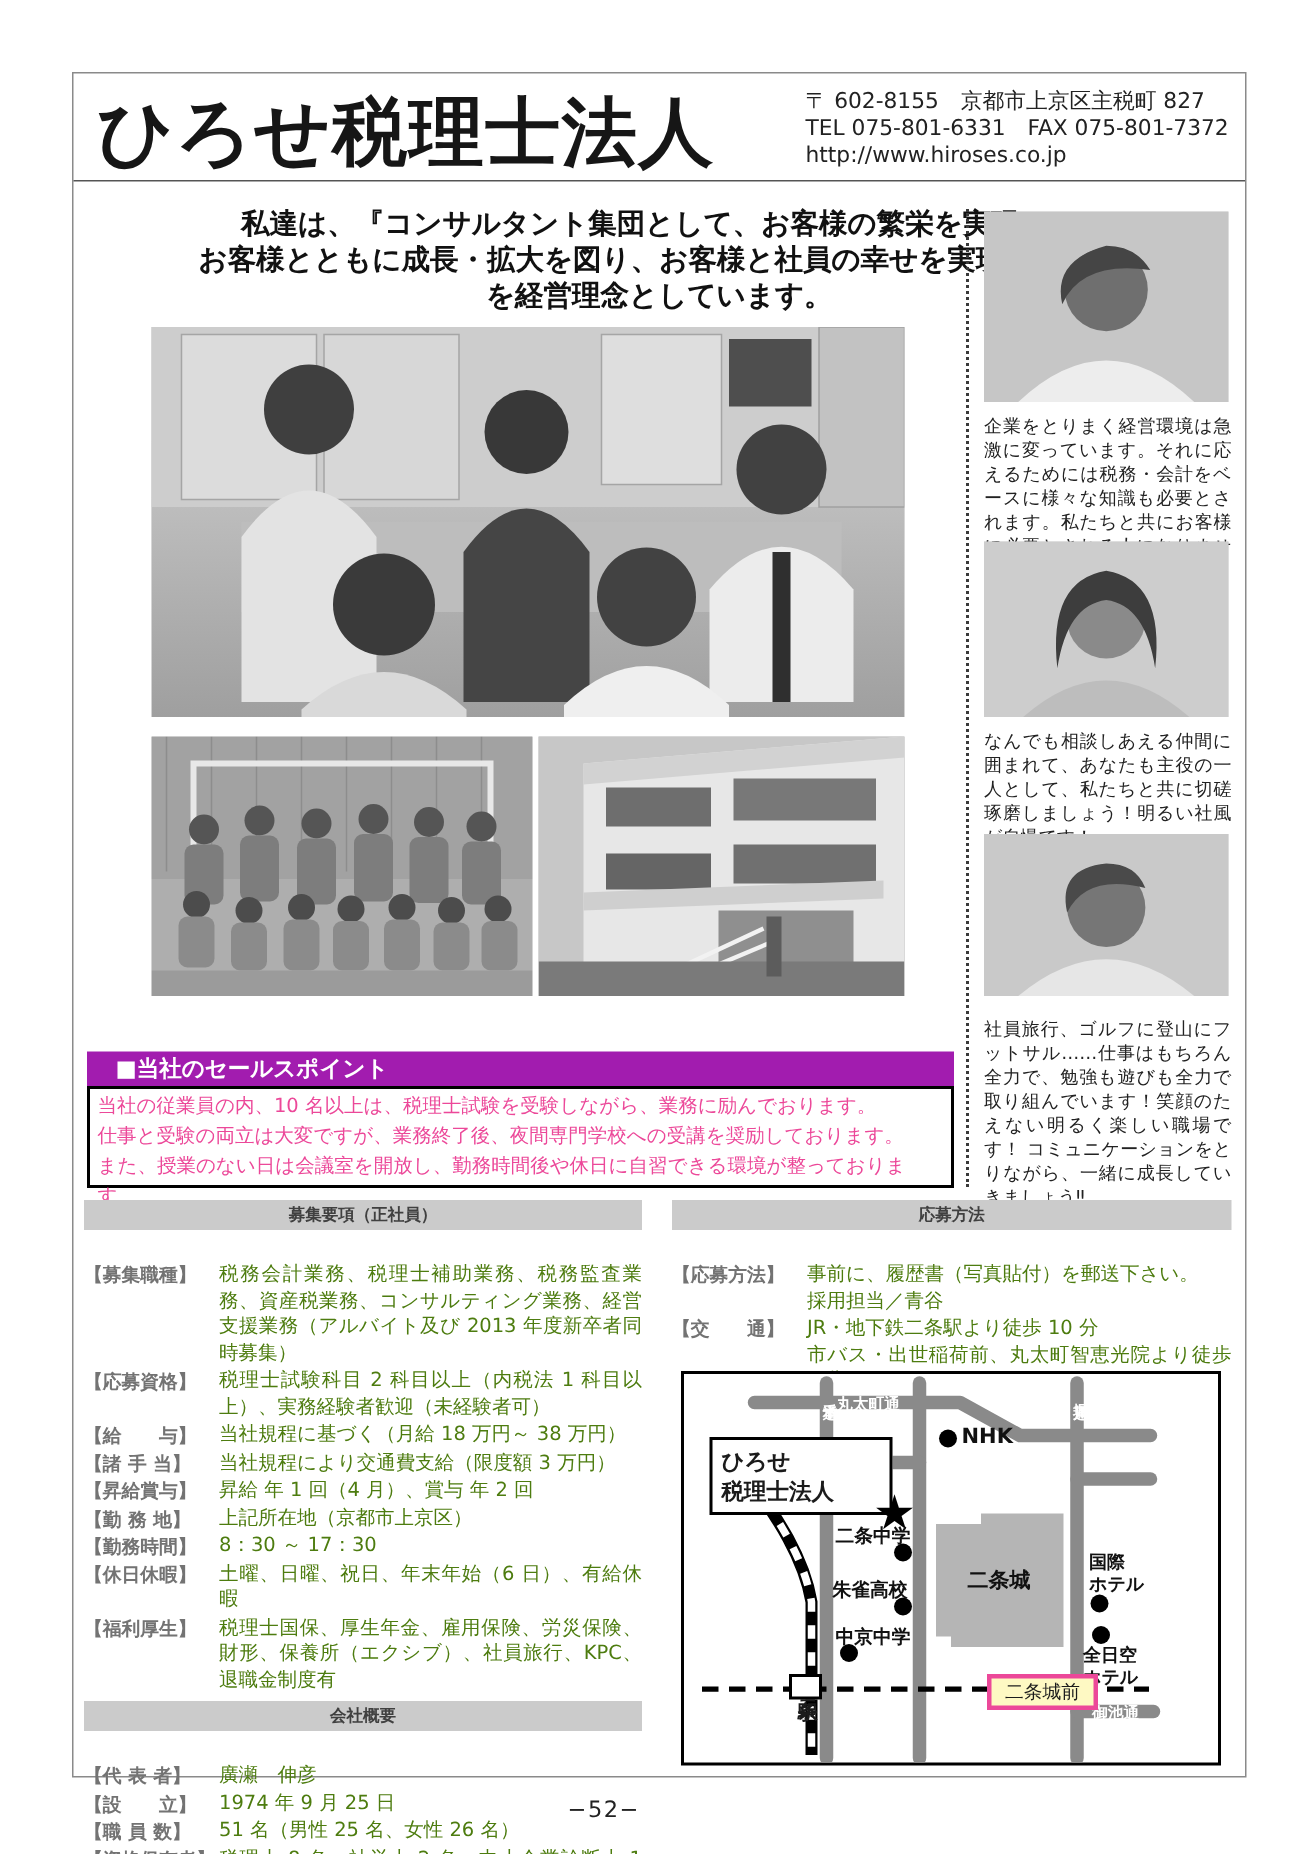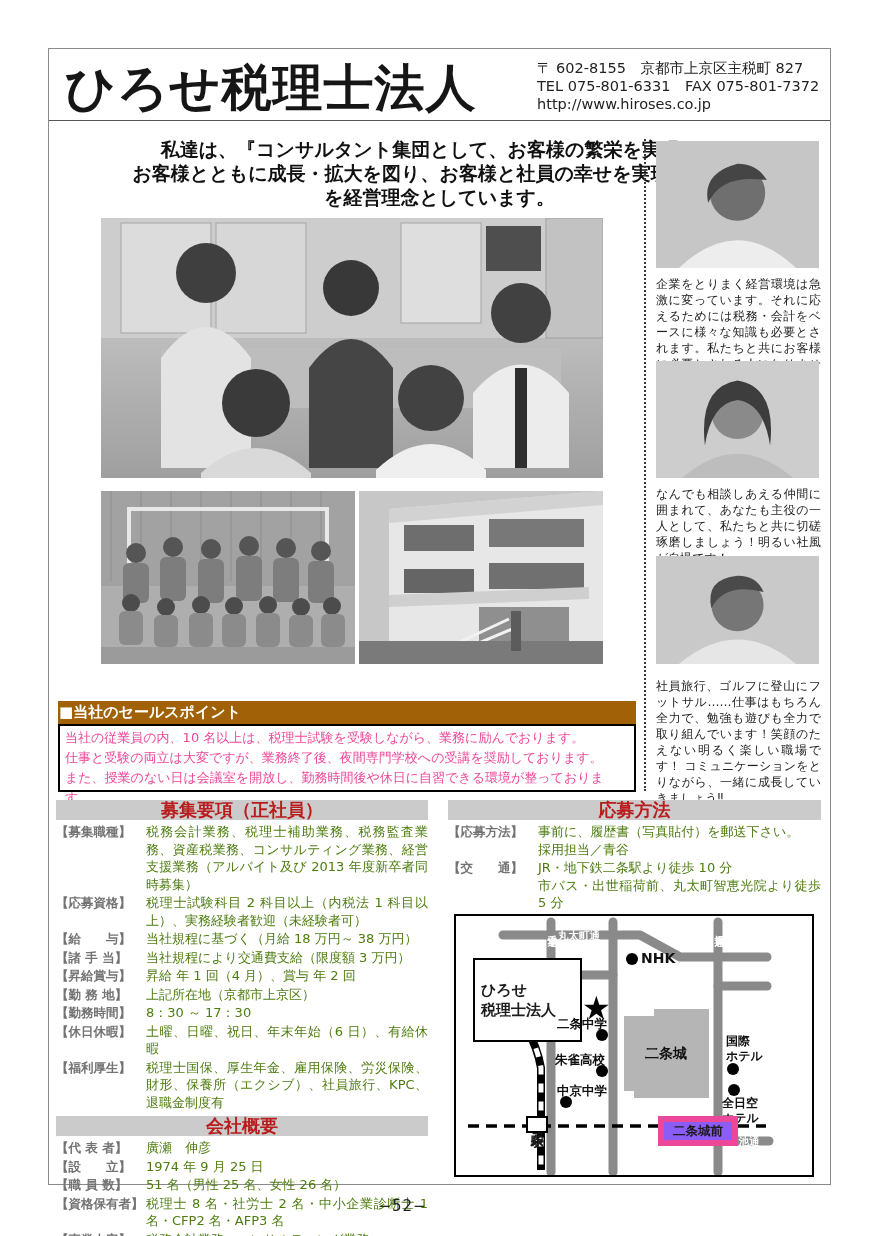--- a/index.html
+++ b/index.html
@@ -50,34 +50,34 @@
   .portrait-2 { top:312px; height:117px; }
   .portrait-3 { top:507px; height:108px; }
   .sidebar-msg {
     position:absolute; left:607px; width:165px;
     font-size:12px; line-height:16px; color:#222; text-align:justify;
   }
   .msg-1 { top:227px; } .msg-2 { top:437px; } .msg-3 { top:629px; }
   
   .sp-bar {
     position:absolute; left:9px; top:652px; width:578px; height:23px;
-    background:#a16207; color:#fff; font-weight:bold; font-size:15px;
-    line-height:23px; padding-left:1px;
+    background:#a21caf; color:#fff; font-weight:bold; font-size:15px;
+    line-height:23px; padding-left:19px;
   }
   .sp-box {
     position:absolute; left:9px; top:675px; width:578px; height:68px;
     border:2px solid #000; padding:2px 5px;
     font-size:13px; line-height:20px; color:#ec4899;
   }
   
   .col-left  { position:absolute; left:7px;  top:751px; width:372px; }
   .col-right { position:absolute; left:399px; top:751px; width:373px; }
   .sec-bar {
     background:#cbcbcb; height:20px; line-height:20px; text-align:center;
-    font-weight:bold; font-size:18px; color:#b91c1c; margin-bottom:3px;
+    font-weight:bold; font-size:11px; color:#404040; margin-bottom:21px;
   }
   .items { margin-bottom:5px; }
   .item { display:flex; align-items:flex-start; margin-bottom:1px; }
   .ilabel {
     flex:0 0 90px; font-weight:bold; font-size:12.5px; line-height:17.5px;
     white-space:nowrap; color:#737373;
   }
   .ival {
     flex:1; font-size:13px; line-height:17.5px; color:#4d7c0f;
     text-align:justify;
@@ -86,28 +86,28 @@
   
   .map-box {
     position:absolute; left:405px; top:865px; width:360px; height:263px;
     border:2px solid #000; background:#fff;
   }
   .map-box svg { position:absolute; inset:0; }
   .mlabel { position:absolute; color:#111; font-weight:bold; white-space:pre-line; }
   .mlabel.white { color:#fff; font-weight:bold; }
   .vtext { writing-mode:vertical-rl; text-orientation:upright; letter-spacing:1px; }
   .office-box {
-    position:absolute; left:17px; top:42px; width:109px;
-    background:#fff; border:2.5px solid #000; padding:20px 6px;
+    position:absolute; left:17px; top:42px; width:122px;
+    background:#fff; border:2.5px solid #000; padding:4px 6px;
     font-weight:bold; font-size:15px; line-height:20px; white-space:pre-line;
   }
   .star-marker { position:absolute; left:126px; top:76px; font-size:32px; line-height:32px; color:#000; }
   .subway-box {
-    position:absolute; left:202px; top:200px; background:#8b5cf6;
-    border:6px solid #ec4899; font-weight:bold; font-size:12.5px;
+    position:absolute; left:202px; top:200px; background:#fef9c3;
+    border:3px solid #ec4899; font-weight:normal; font-size:12.5px;
     padding:1px 9px; line-height:16px;
   }
   .station-box {
     position:absolute; left:70px; top:200px; background:#fff;
     border:2px solid #000; font-weight:bold; font-size:13px;
     padding:5px 2px; line-height:14px;
   }
   
   .footer {
     position:absolute; left:0; top:1197px; width:805px; text-align:center;

